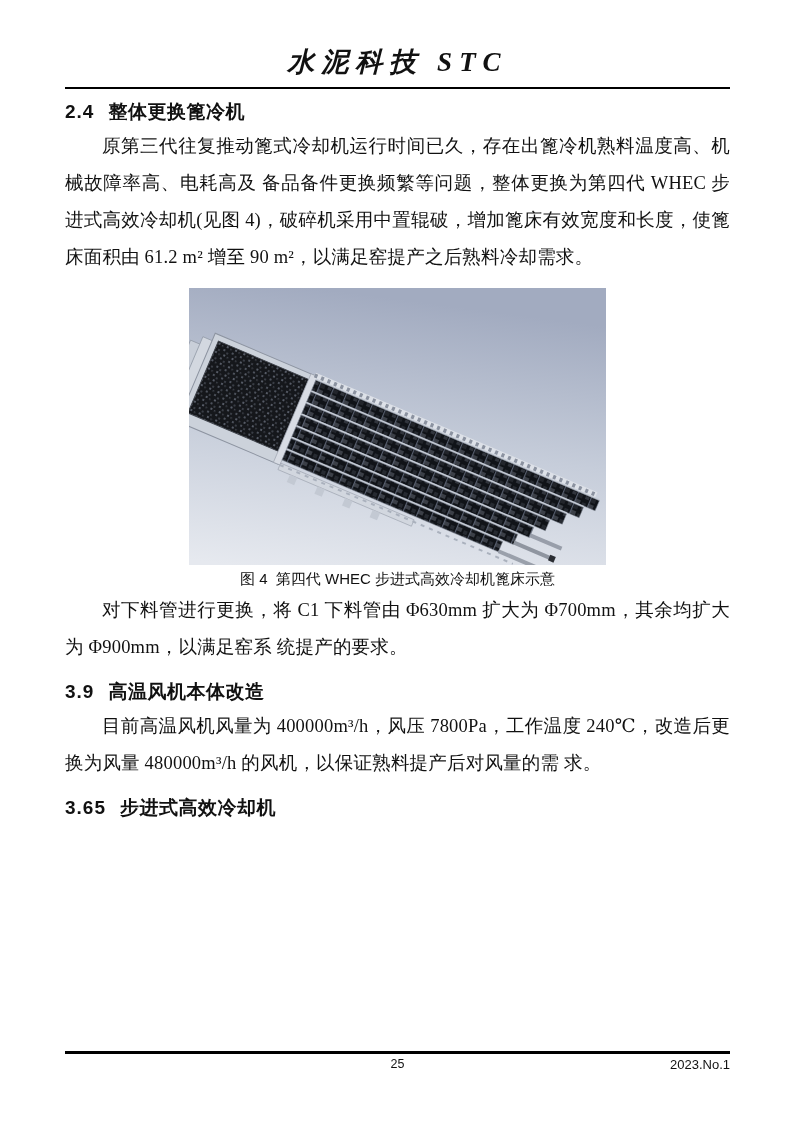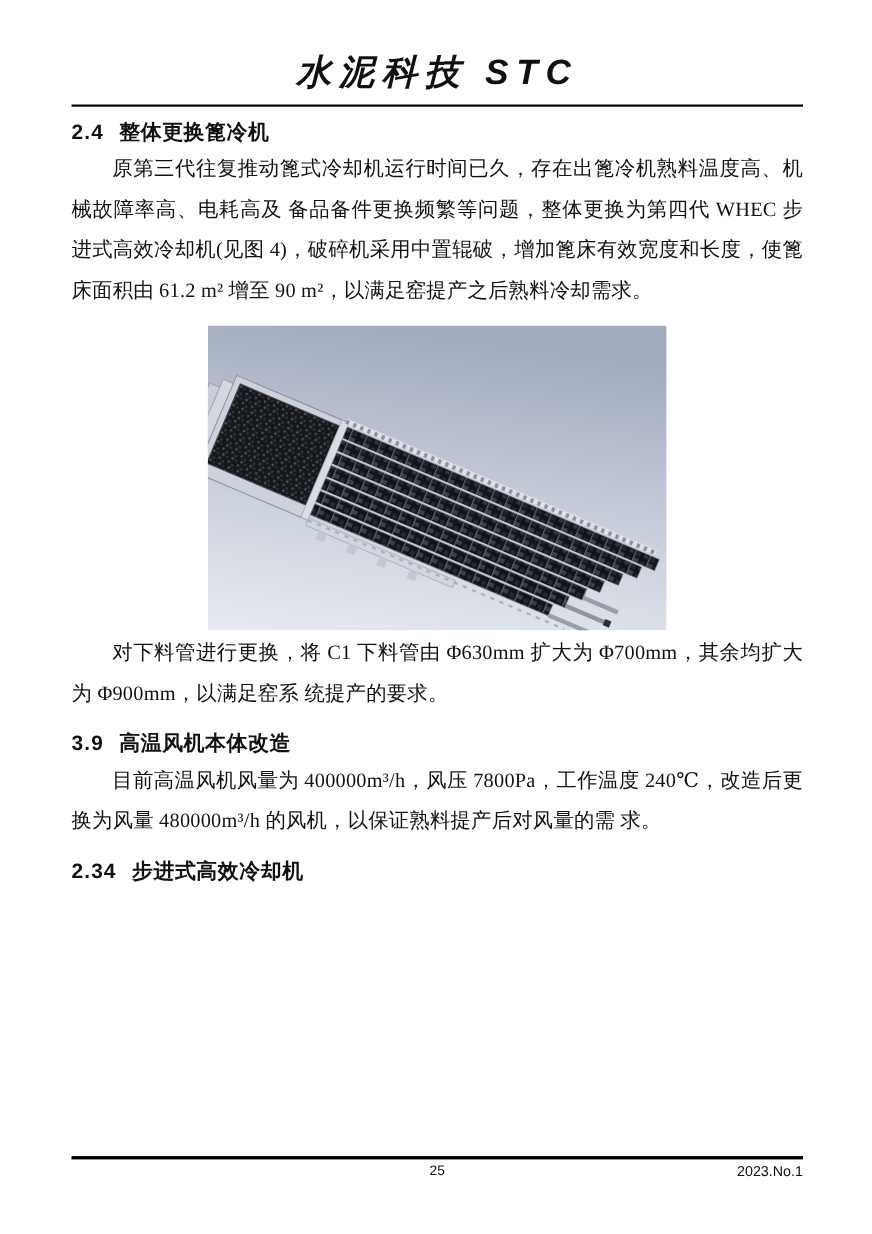--- a/index.html
+++ b/index.html
@@ -17,25 +17,25 @@
     position: absolute;
     left: 65px;
     top: 0;
     width: 665px;
   }
   .doc-header {
     padding-top: 44px;
     text-align: center;
   }
   .doc-title {
-    font-size: 32px;
+    font-size: 27px;
     font-style: italic;
     font-weight: 600;
     letter-spacing: 7px;
-    font-family: Liberation Sans, sans-serif;
+    font-family: Liberation Serif, serif;
   }
   .header-rule {
     margin-top: 7px;
     border: 0;
     border-top: 2.5px solid #000;
   }
   .section-heading {
     margin: 10px 0 0 0;
     font-size: 19px;
     font-weight: bold;
@@ -167,29 +167,30 @@
           <rect x="391" y="63" width="6" height="6" fill="#2a2d33"></rect>
 
           <rect x="107" y="84" width="145" height="7" fill="#d2d7df" stroke="#9aa1ad" stroke-width="0.6"></rect>
           <rect x="120" y="91" width="8" height="8" fill="#c3c9d3"></rect>
           <rect x="150" y="91" width="8" height="8" fill="#c3c9d3"></rect>
           <rect x="180" y="91" width="8" height="8" fill="#c3c9d3"></rect>
           <rect x="210" y="91" width="8" height="8" fill="#c3c9d3"></rect>
           <line x1="107" y1="86" x2="360" y2="86" stroke="#aab1bd" stroke-width="2" stroke-dasharray="4 5"></line>
         </g>
       </svg>
+      <figcaption class="figure-caption">图 4  第四代 WHEC 步进式高效冷却机篦床示意</figcaption>
     </figure>
 
 
     <p class="body-text">对下料管进行更换，将 C1 下料管由 Φ630mm 扩大为 Φ700mm，其余均扩大为 Φ900mm，以满足窑系 统提产的要求。</p>
 
     <h2 class="section-heading" style="margin-top:13px;"><span class="sec-num">3.9</span><span>高温风机本体改造</span></h2>
     <p class="body-text">目前高温风机风量为 400000m³/h，风压 7800Pa，工作温度 240℃，改造后更换为风量 480000m³/h 的风机，以保证熟料提产后对风量的需 求。</p>
 
-    <h2 class="section-heading" style="margin-top:13px;"><span class="sec-num">2.34</span><span>步进式高效冷却机</span></h2>
+    <h2 class="section-heading" style="margin-top:13px;"><span class="sec-num">3.65</span><span>步进式高效冷却机</span></h2>
 
   </div>
 
   <div class="page-footer">
     <hr class="footer-rule">
     <div class="footer-row">
       <span class="footer-page">25</span>
       <span class="footer-issue">2023.No.1</span>
     </div>
   </div>

